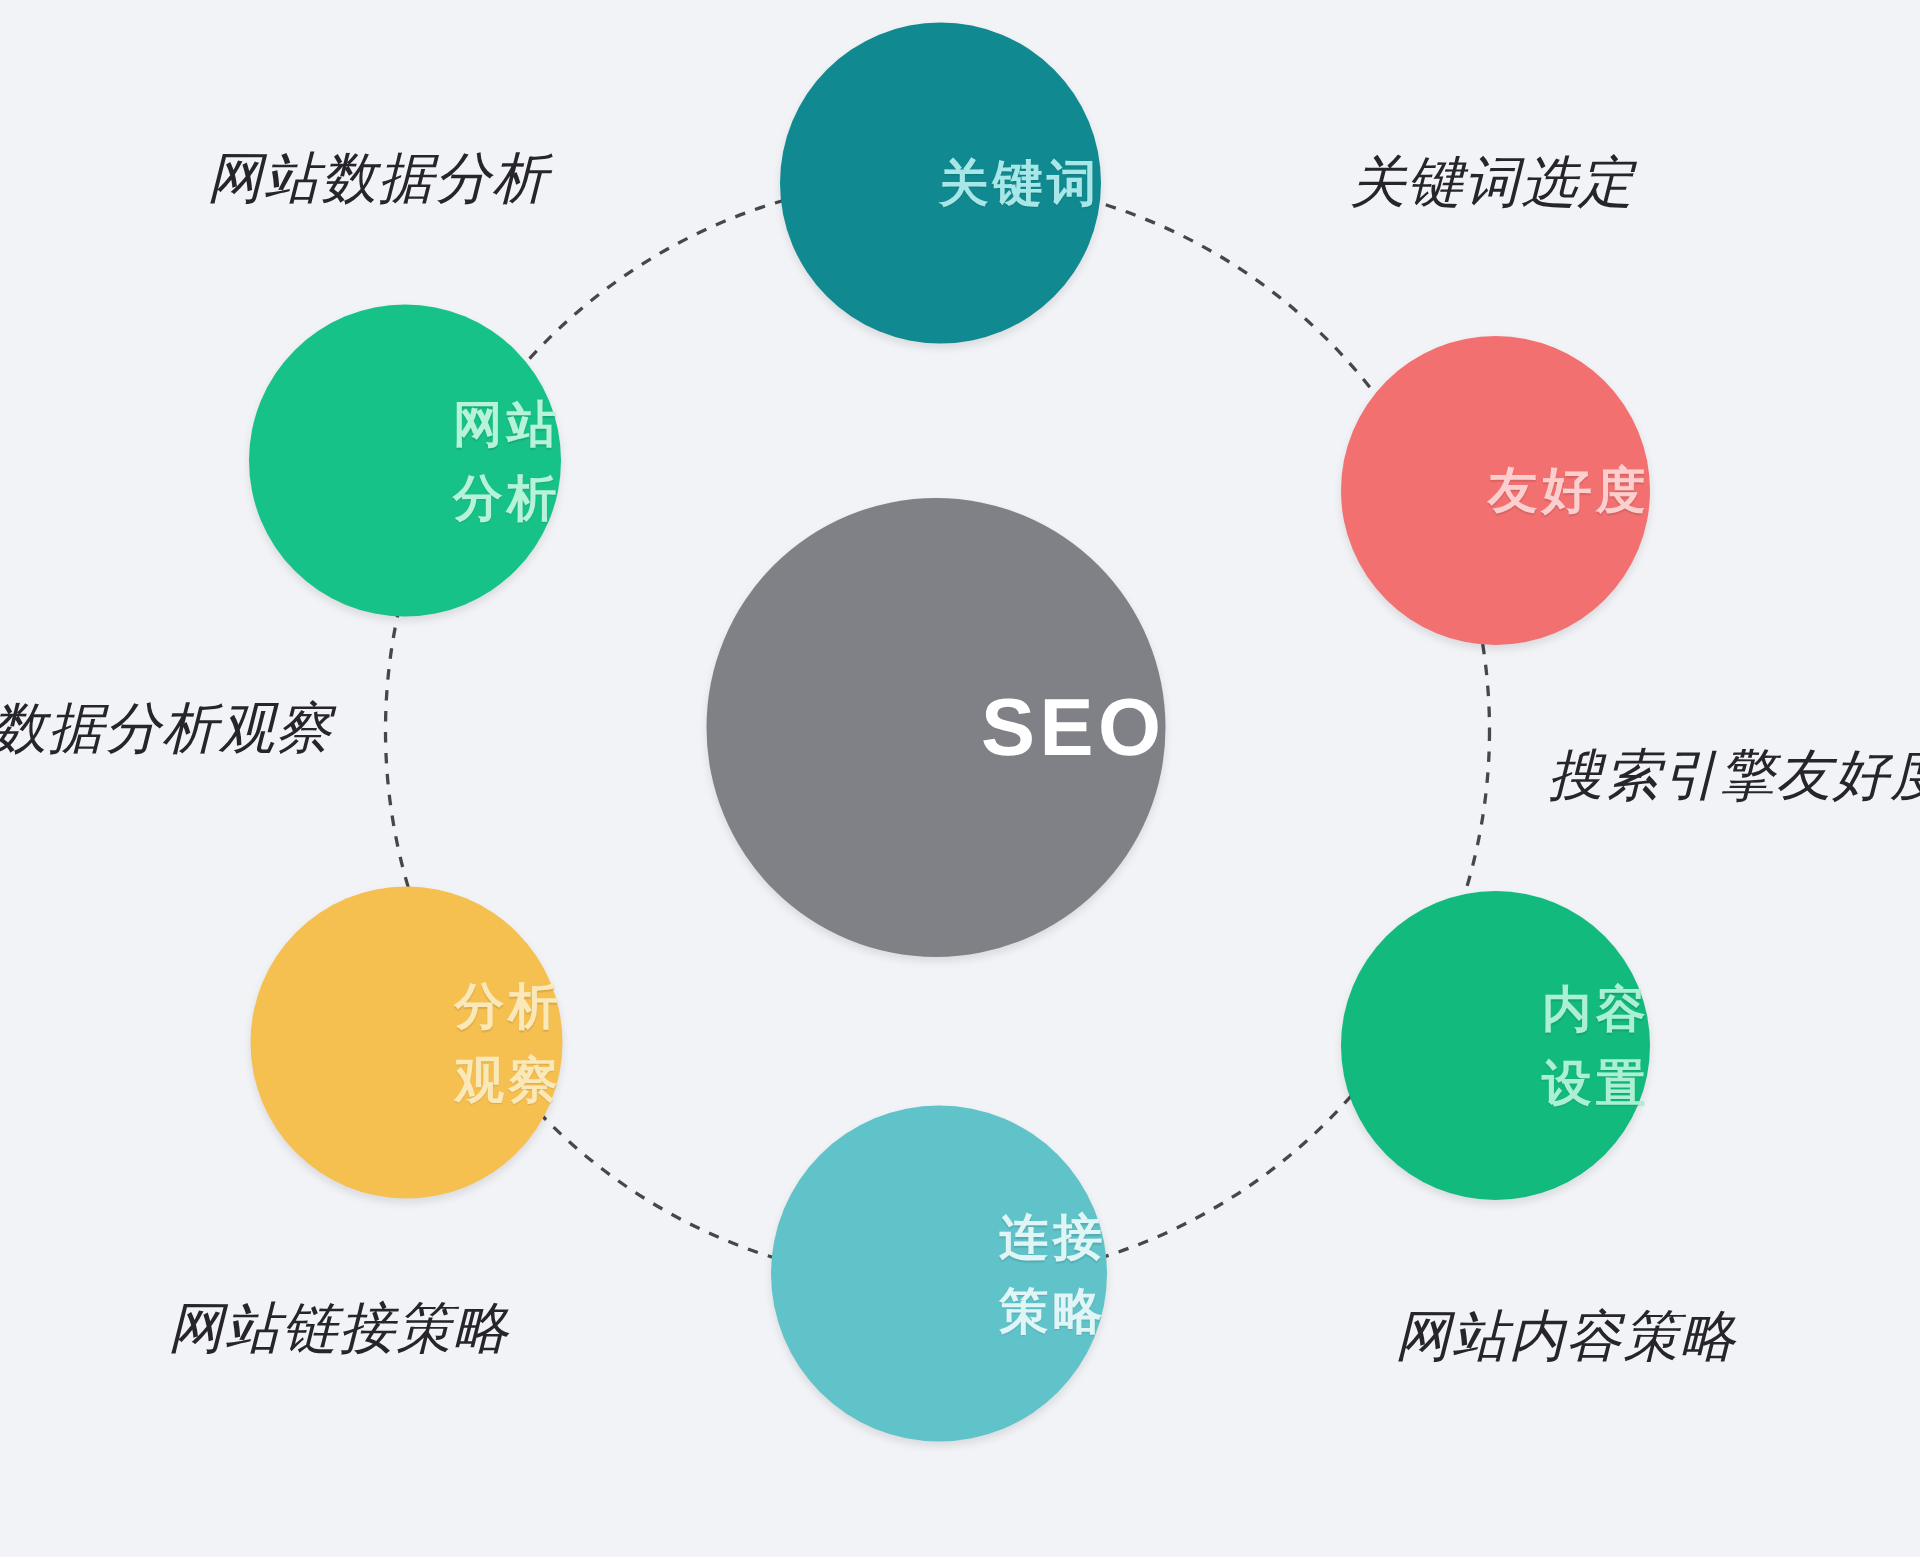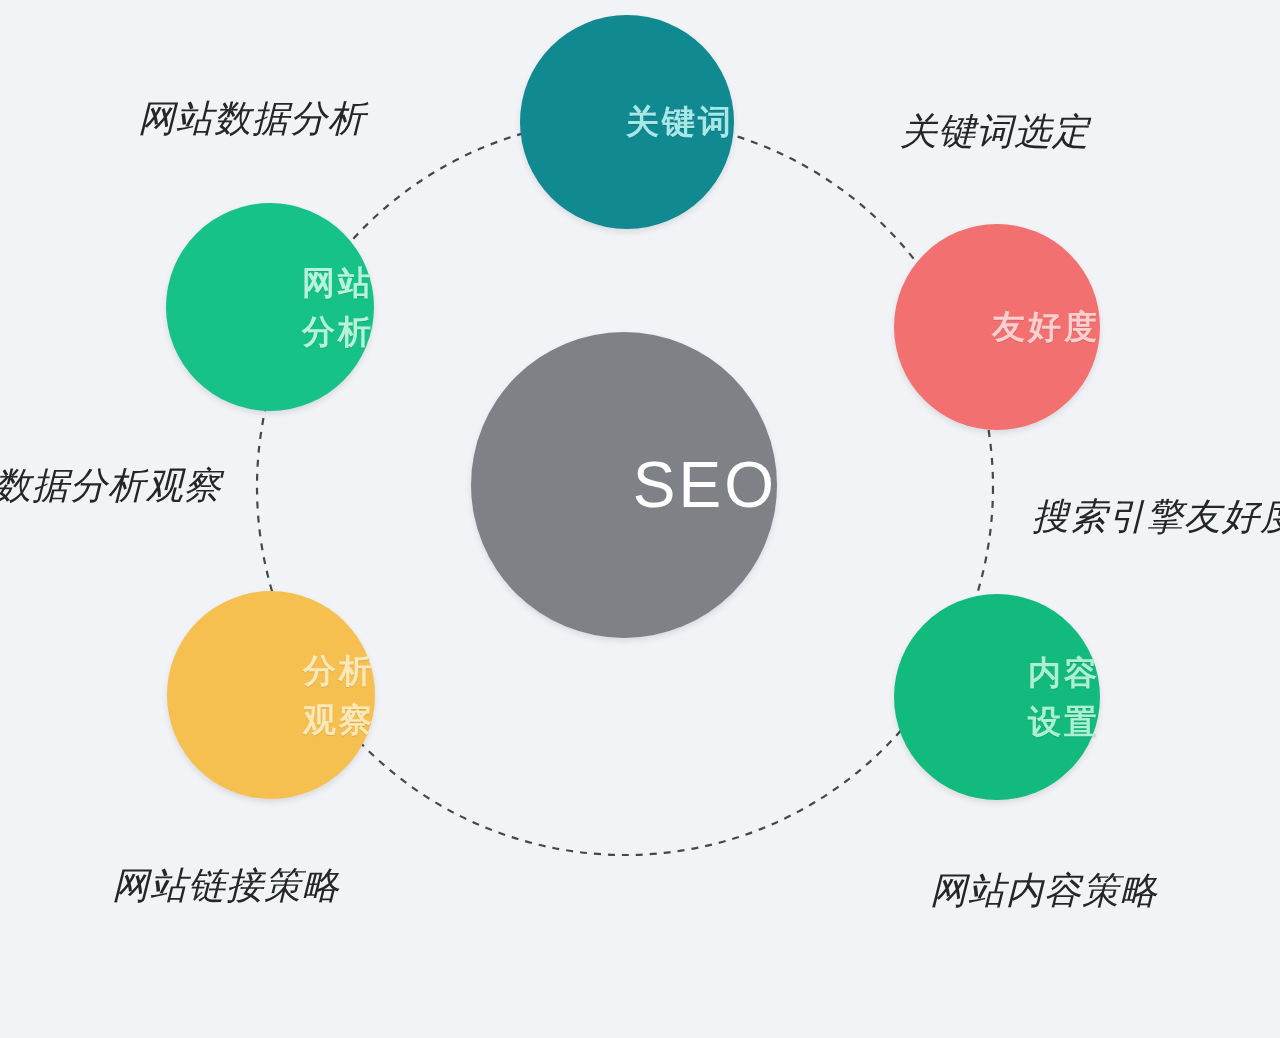--- a/index.html
+++ b/index.html
@@ -38,41 +38,41 @@
     white-space: pre-line;
     font-size: 33px;
     line-height: 1.5;
     letter-spacing: 3px;
     font-weight: bold;
     text-shadow: 0 1px 1px rgba(0,0,0,0.12);
   }
   .center-circle { left: 471px; top: 332px; width: 306px; height: 306px; }
   .center-text {
     color: #ffffff;
-    font-size: 64px;
+    font-size: 54px;
     letter-spacing: 3px;
-    font-weight: normal;
+    font-weight: bold;
   }
   .node-keywords            { left: 520px; top:  15px; width: 214px; height: 214px; }
   .node-site-analysis       { left: 166px; top: 203px; width: 208px; height: 208px; }
   .node-friendliness        { left: 894px; top: 224px; width: 206px; height: 206px; }
   .node-analysis-observation{ left: 167px; top: 591px; width: 208px; height: 208px; }
   .node-content-setup       { left: 894px; top: 594px; width: 206px; height: 206px; }
   .node-link-strategy       { left: 514px; top: 737px; width: 224px; height: 224px; }
   .outer-label {
     position: absolute;
     z-index: 3;
     color: #26262a;
     font-size: 37px;
     letter-spacing: 1px;
     white-space: nowrap;
     font-style: italic;
   }
   .pos-top-left     { left: 138px;  top: 94px;  }
-  .pos-top-right    { left: 900px;  top: 107px;  }
+  .pos-top-right    { left: 900px;  top: 97px;  }
   .pos-left         { left: -6px;   top: 461px; }
   .pos-right        { left: 1032px; top: 492px; }
   .pos-bottom-left  { left: 112px;  top: 861px; }
   .pos-bottom-right { left: 930px;  top: 866px; }
 </style>
 </head>
 <body>
 
 <div class="canvas">
 
@@ -100,20 +100,24 @@
   <div class="node node-analysis-observation" style="background: rgb(246, 192, 81); color: rgb(250, 232, 184);">
     <span class="node-label">分析
 观察</span>
   </div>
 
   <div class="node node-content-setup" style="background: rgb(19, 186, 126); color: rgb(171, 240, 210);">
     <span class="node-label">内容
 设置</span>
   </div>
 
+  <div class="node node-link-strategy" style="background: rgb(95, 195, 201); color: rgb(224, 245, 246);">
+    <span class="node-label">连接
+策略</span>
+  </div>
 
   <div class="outer-label pos-top-left">网站数据分析</div>
 
   <div class="outer-label pos-top-right">关键词选定</div>
 
   <div class="outer-label pos-left">数据分析观察</div>
 
   <div class="outer-label pos-right">搜索引擎友好度</div>
 
   <div class="outer-label pos-bottom-left">网站链接策略</div>

